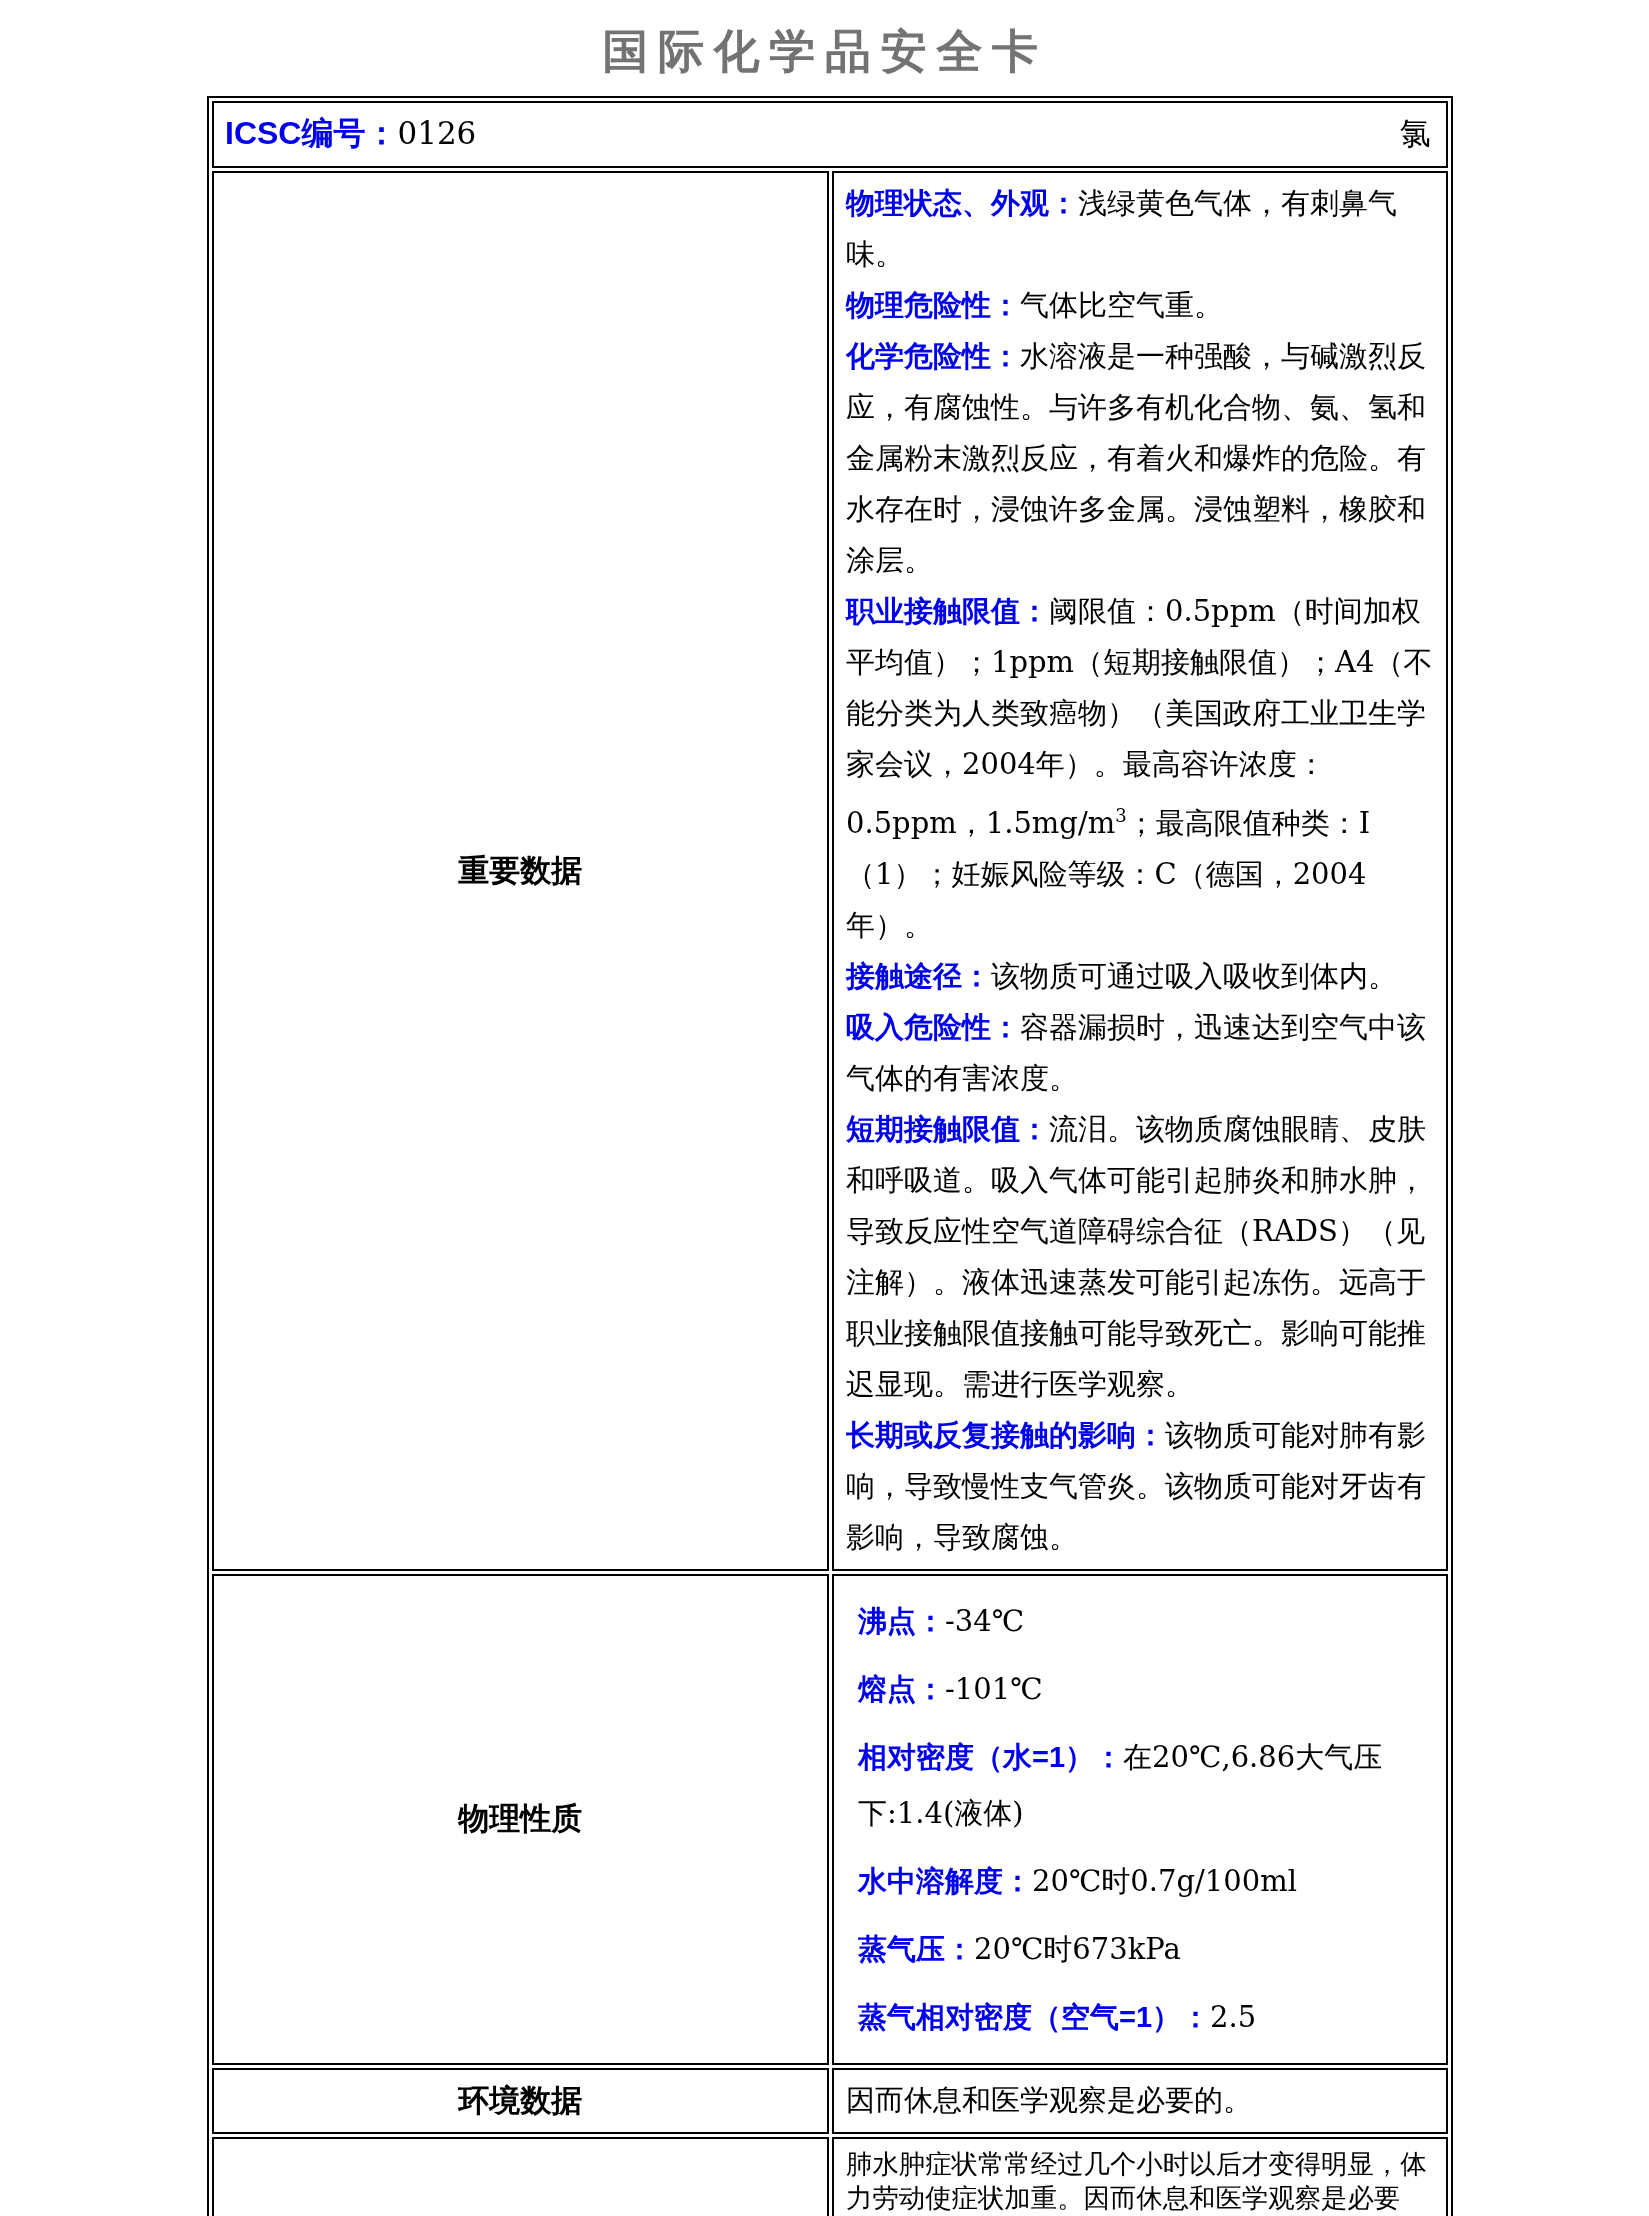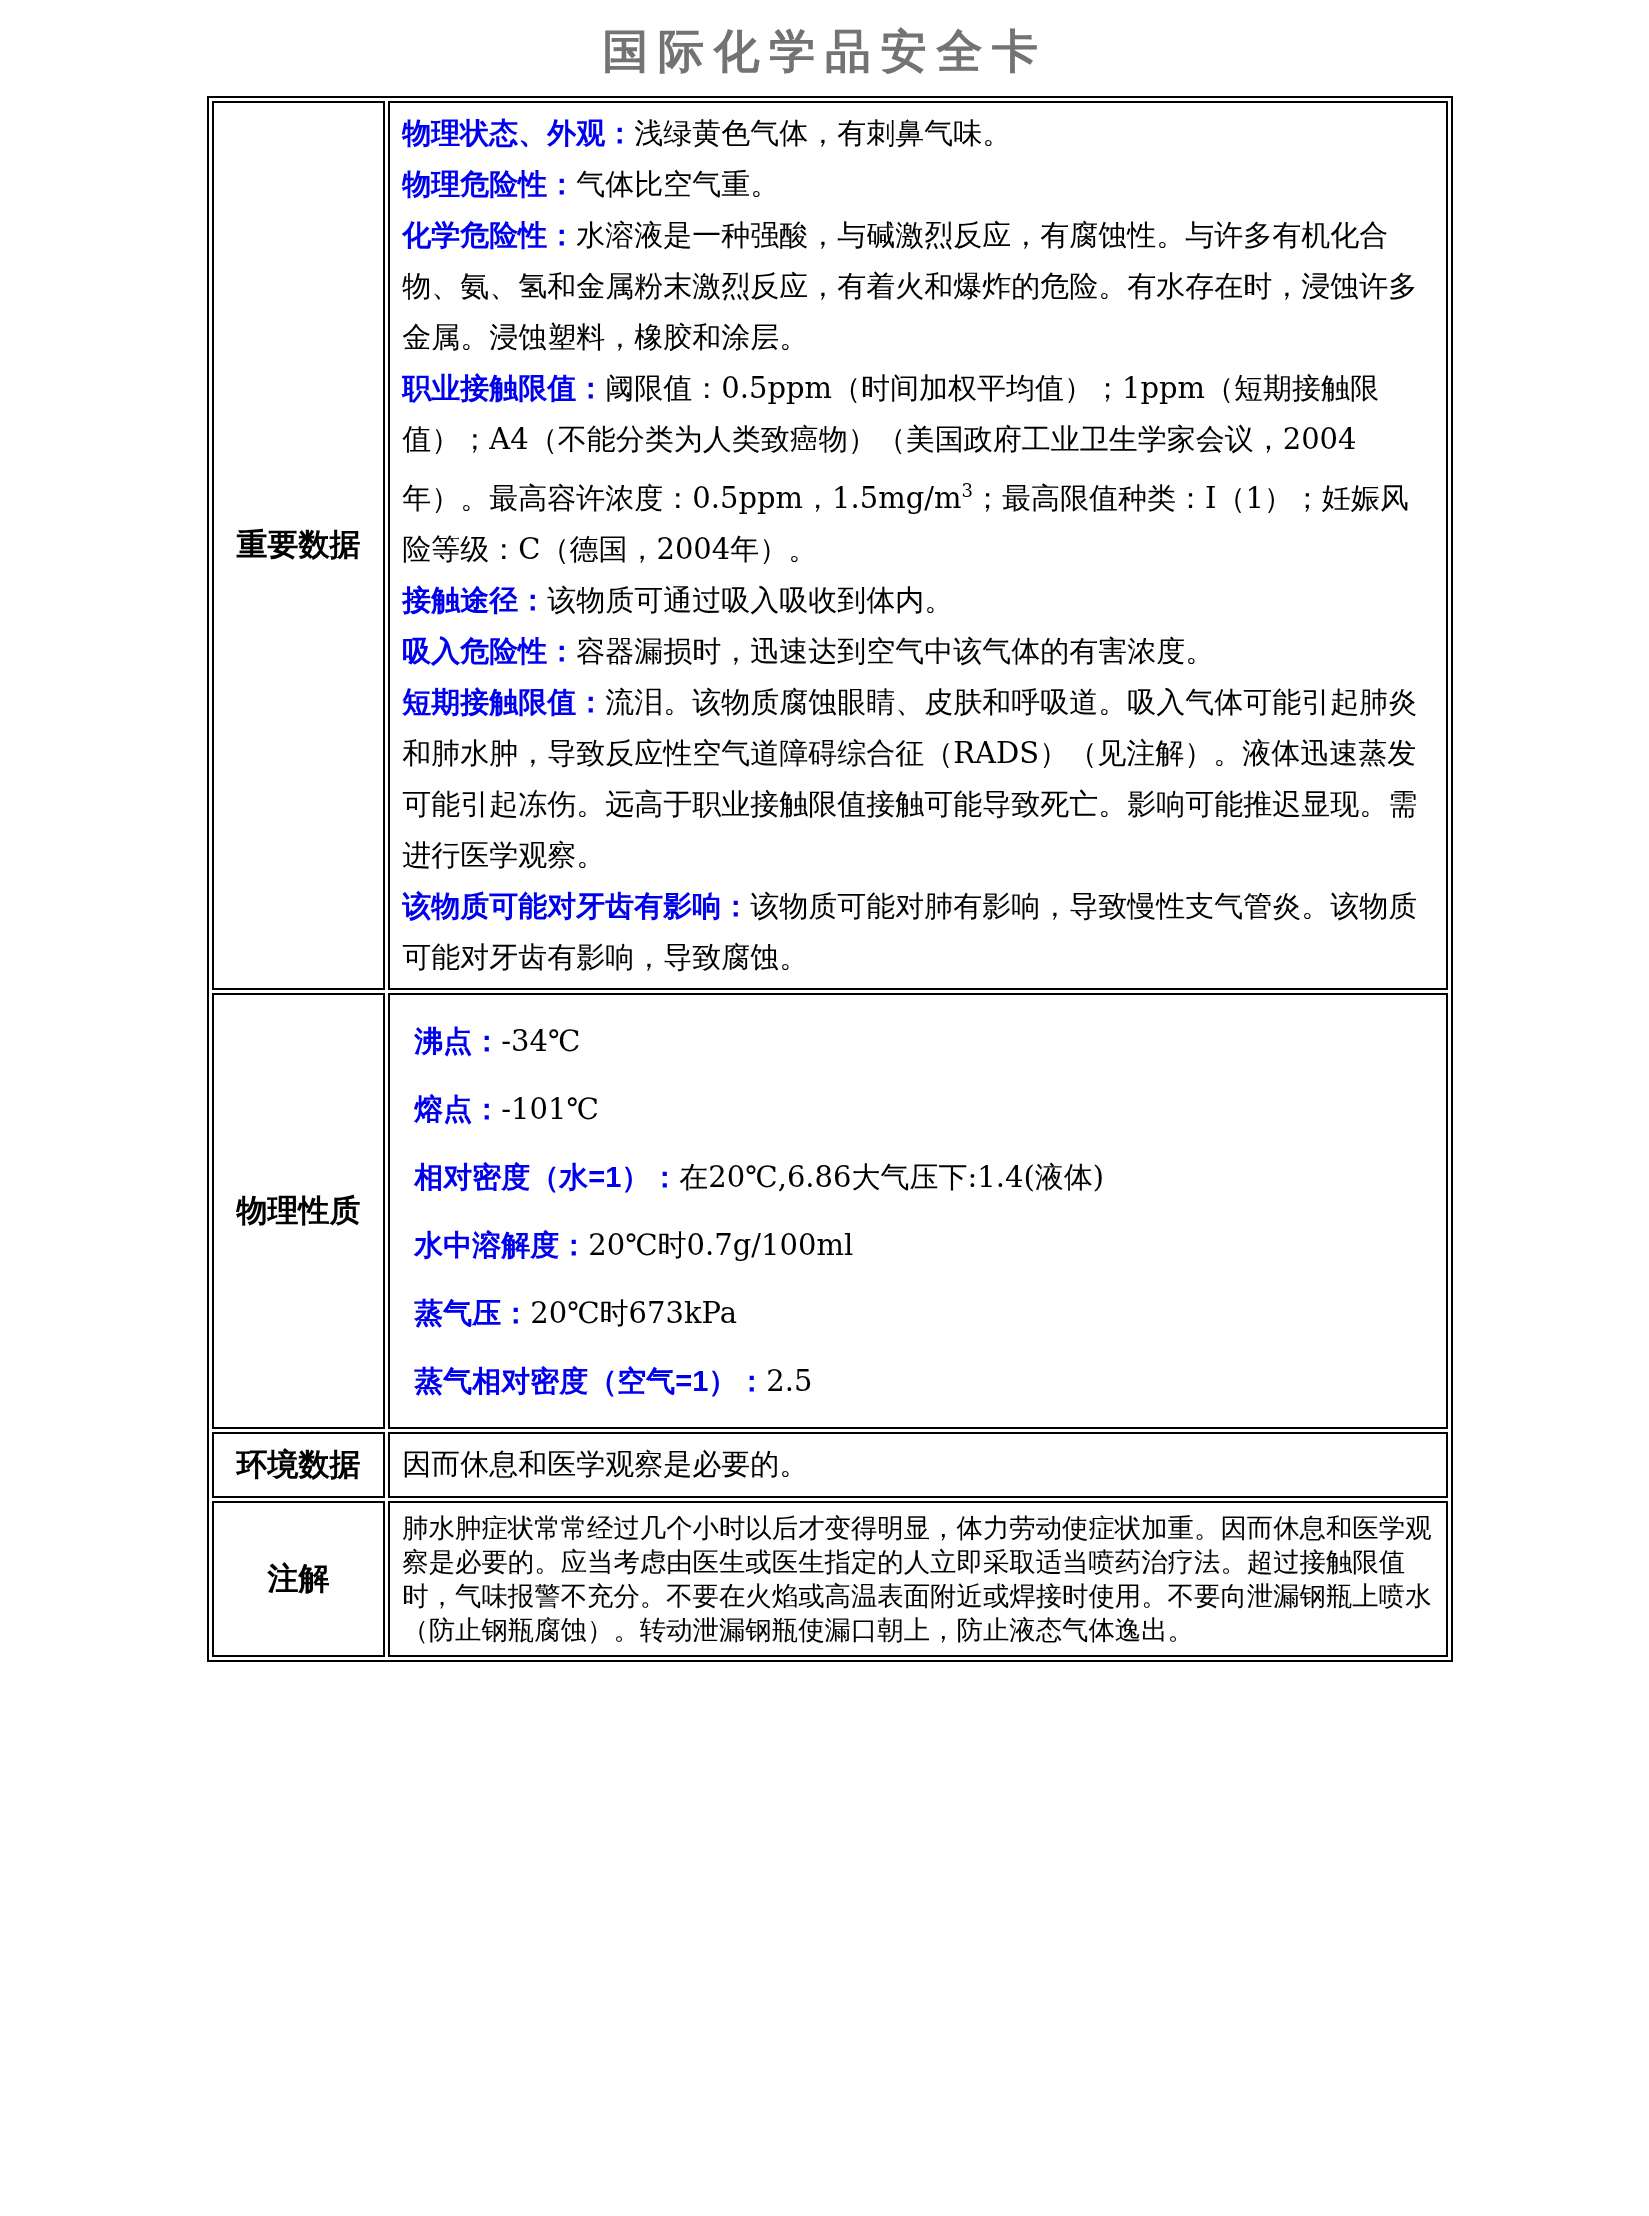--- a/index.html
+++ b/index.html
@@ -25,32 +25,42 @@
   sup{font-size:18px;}
 </style>
 </head>
 <body>
 
 <div class="page-title">国际化学品安全卡</div>
 
 <table class="card">
 
   <tbody>
+      <tr class="hdr-row">
+    <td colspan="2">
+      <div class="hdr-flex">
+        <div class="hdr-left">
+          <span class="inl">ICSC编号：</span><span>0126</span>
+        </div>
+        <div class="chem-name">氯</div>
+      </div>
+    </td>
+  </tr>
 
   <tr>
     <td class="lblcell">重要数据</td>
     <td class="content imp">
       <p><span class="inl">物理状态、外观：</span><span>浅绿黄色气体，有刺鼻气味。</span></p>
       <p><span class="inl">物理危险性：</span><span>气体比空气重。</span></p>
       <p><span class="inl">化学危险性：</span><span>水溶液是一种强酸，与碱激烈反应，有腐蚀性。与许多有机化合物、氨、氢和金属粉末激烈反应，有着火和爆炸的危险。有水存在时，浸蚀许多金属。浸蚀塑料，橡胶和涂层。</span></p>
       <p><span class="inl">职业接触限值：</span><span>阈限值：0.5ppm（时间加权平均值）；1ppm（短期接触限值）；A4（不能分类为人类致癌物）（美国政府工业卫生学家会议，2004年）。最高容许浓度：0.5ppm，1.5mg/m</span><sup>3</sup><span>；最高限值种类：I（1）；妊娠风险等级：C（德国，2004年）。</span></p>
       <p><span class="inl">接触途径：</span><span>该物质可通过吸入吸收到体内。</span></p>
       <p><span class="inl">吸入危险性：</span><span>容器漏损时，迅速达到空气中该气体的有害浓度。</span></p>
       <p><span class="inl">短期接触限值：</span><span>流泪。该物质腐蚀眼睛、皮肤和呼吸道。吸入气体可能引起肺炎和肺水肿，导致反应性空气道障碍综合征（RADS）（见注解）。液体迅速蒸发可能引起冻伤。远高于职业接触限值接触可能导致死亡。影响可能推迟显现。需进行医学观察。</span></p>
-      <p><span class="inl">该物质可能对牙齿有影响：</span><span>该物质可能对肺有影响，导致慢性支气管炎。该物质可能对牙齿有影响，导致腐蚀。</span></p>
+      <p><span class="inl">长期或反复接触的影响：</span><span>该物质可能对肺有影响，导致慢性支气管炎。该物质可能对牙齿有影响，导致腐蚀。</span></p>
     </td>
   </tr>
 
   <tr>
     <td class="lblcell">物理性质</td>
     <td class="content phys">
       <p><span class="inl">沸点：</span><span>-34℃</span></p>
       <p><span class="inl">熔点：</span><span>-101℃</span></p>
       <p><span class="inl">相对密度（水=1）：</span><span>在20℃,6.86大气压下:1.4(液体)</span></p>
       <p><span class="inl">水中溶解度：</span><span>20℃时0.7g/100ml</span></p>

